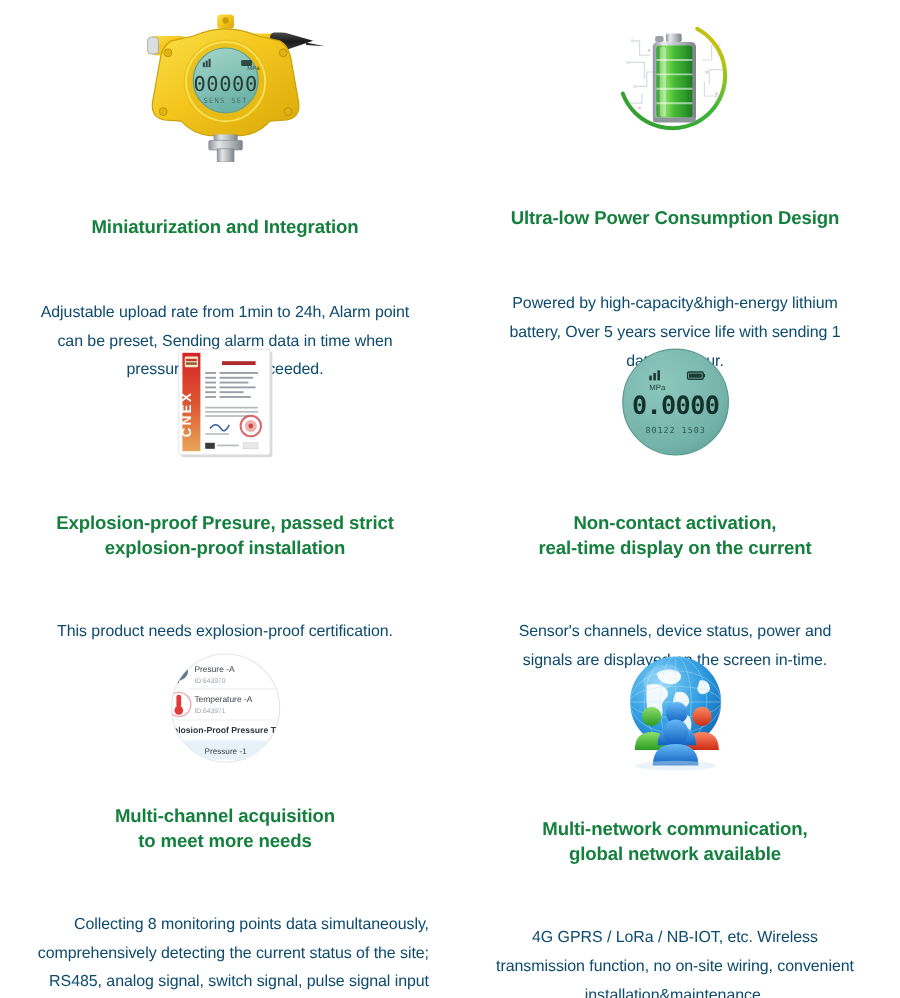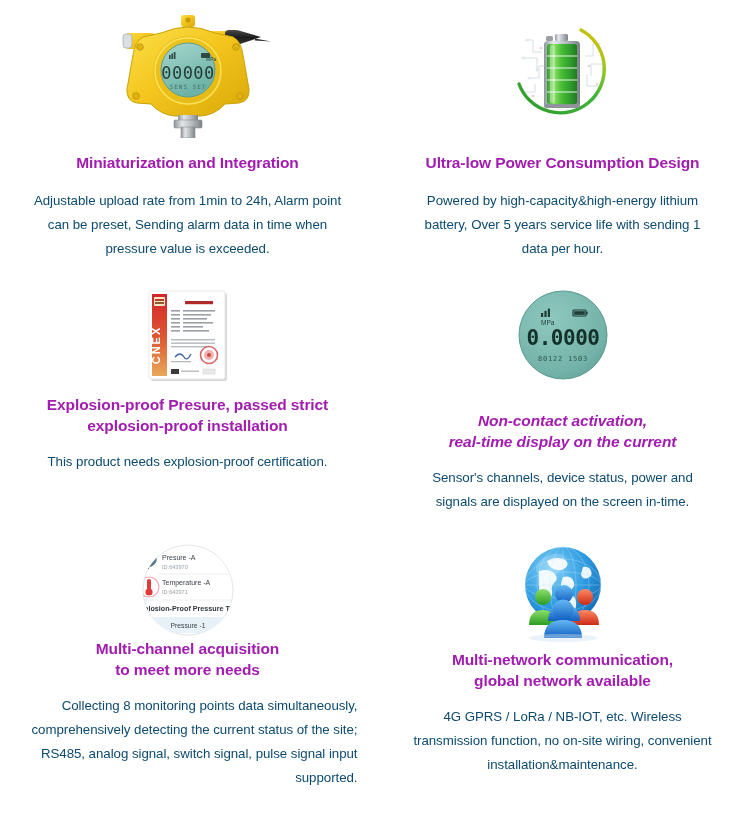--- a/index.html
+++ b/index.html
@@ -16,30 +16,31 @@
     height: 832px;
     display: grid;
     grid-template-columns: 375px 375px;
     grid-template-rows: 270px 250px 312px;
   }
   .feature-cell {
     display: flex;
     flex-direction: column;
     align-items: center;
     padding: 0 18px;
+    gap: 32px;
   }
   .icon-wrap {
     display: flex;
     align-items: center;
     justify-content: center;
   }
   .feature-title {
     font-size: 15.5px;
     font-weight: bold;
-    color: #a21caf;
+    color: #15803d;
     text-align: center;
     line-height: 21px;
     letter-spacing: -0.1px;
   }
   .feature-desc {
     font-size: 13.3px;
     color: #0c4a6e;
     text-align: center;
     line-height: 24px;
     letter-spacing: -0.05px;
@@ -52,21 +53,21 @@
 
   .c2 .icon-wrap { height: 140px; }
   .c2 .feature-title { margin-top: 12px; }
   .c2 .feature-desc { margin-top: 16px; width: 300px; }
 
   .c3 .icon-wrap { height: 110px; padding-top: 20px; }
   .c3 .feature-title { margin-top: 14px; }
   .c3 .feature-desc { margin-top: 14px; width: 300px; }
 
   .c4 .icon-wrap { height: 110px; padding-top: 20px; }
-  .c4 .feature-title { margin-top: 30px; font-style: italic; }
+  .c4 .feature-title { margin-top: 14px; }
   .c4 .feature-desc { margin-top: 14px; width: 305px; text-align: center; }
 
   .c5 .icon-wrap { height: 115px; padding-top: 25px; }
   .c5 .feature-title { margin-top: 3px; }
   .c5 .feature-desc { margin-top: 14px; width: 340px; text-align: right; }
 
   .c6 .icon-wrap { height: 115px; padding-top: 25px; }
   .c6 .feature-title { margin-top: 14px; }
   .c6 .feature-desc { margin-top: 14px; width: 310px; }
 

